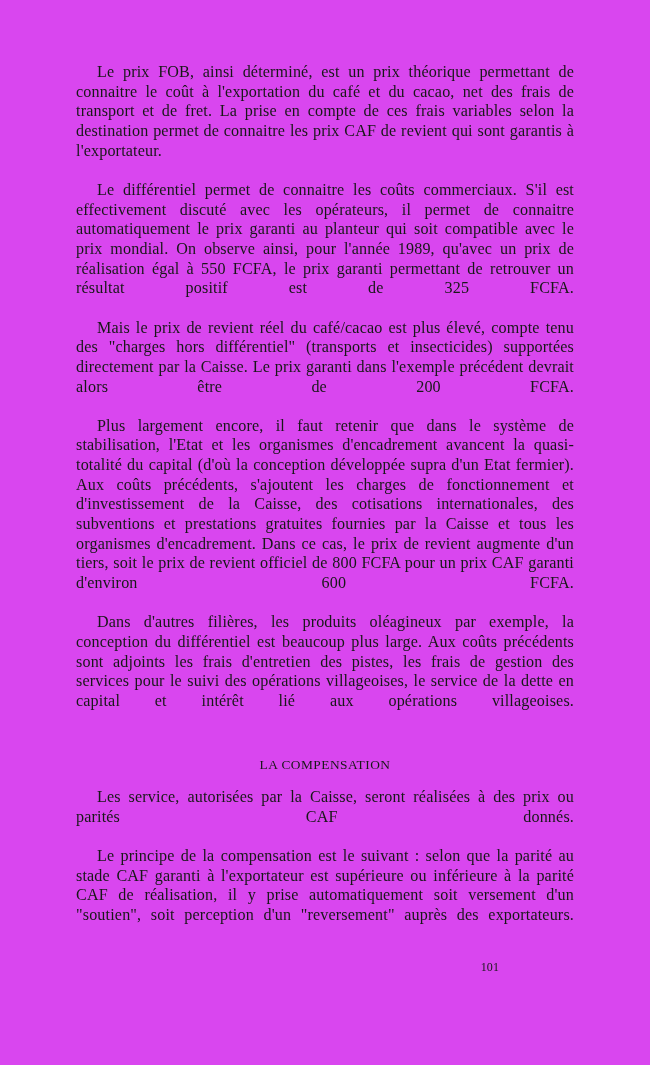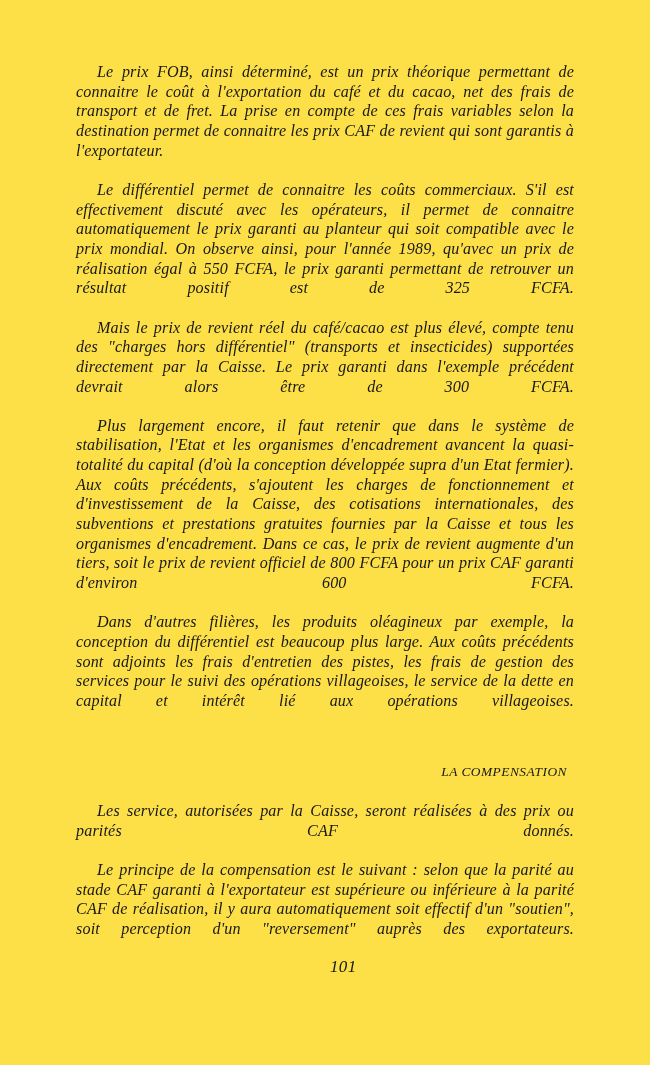--- a/index.html
+++ b/index.html
@@ -16,22 +16,21 @@
     color: #1a1a1a;
     overflow: hidden;
   }
 
   .page {
     position: absolute;
     left: 0;
     top: 0;
     width: 650px;
     height: 1065px;
-    background: #fde047;
-    font-style: italic;
+    background: #d946ef;
   }
 
   .text-column {
     position: absolute;
     left: 76px;
     top: 62px;
     width: 498px;
   }
 
   p.para {
@@ -47,74 +46,75 @@
   }
 
   
   p.para::after {
     content: "";
     display: inline-block;
     width: 100%;
   }
 
   h2.section-heading {
-    margin: 7px;
+    margin: 0;
     padding: 0;
     font-size: 13.4px;
     line-height: 19.65px;
     font-weight: normal;
     letter-spacing: 0.035em;
     text-transform: uppercase;
-    text-align: right;
+    text-align: center;
   }
   .spacer-heading-before { height: 25px; }
   .spacer-heading-after { height: 12px; }
 
   .folio {
     position: absolute;
     left: 0;
     top: 957px;
     width: 650px;
+    text-align: center;
     padding-left: 330px;
     box-sizing: border-box;
-    font-size: 17px;
+    font-size: 12px;
     line-height: 20px;
     letter-spacing: 0.02em;
   }
 
   
   .text-column, .folio {
     filter: contrast(1.02);
   }
 </style>
 </head>
 <body>
 
 <div class="page">
 
   <div class="text-column">
 
     <p class="para">Le prix FOB, ainsi déterminé, est un prix théorique permettant de connaitre le coût à l'exportation du café et du cacao, net des frais de transport et de fret. La prise en compte de ces frais variables selon la destination permet de connaitre les prix CAF de revient qui sont garantis à l'exportateur.</p>
 
     <p class="para">Le différentiel permet de connaitre les coûts commerciaux. S'il est effectivement discuté avec les opérateurs, il permet de connaitre automatiquement le prix garanti au planteur qui soit compatible avec le prix mondial. On observe ainsi, pour l'année 1989, qu'avec un prix de réalisation égal à 550 FCFA, le prix garanti permettant de retrouver un résultat positif est de 325 FCFA.</p>
 
-    <p class="para">Mais le prix de revient réel du café/cacao est plus élevé, compte tenu des "charges hors différentiel" (transports et insecticides) supportées directement par la Caisse. Le prix garanti dans l'exemple précédent devrait alors être de 300 FCFA.</p>
+    <p class="para">Mais le prix de revient réel du café/cacao est plus élevé, compte tenu des "charges hors différentiel" (transports et insecticides) supportées directement par la Caisse. Le prix garanti dans l'exemple précédent devrait alors être de 200 FCFA.</p>
 
     <p class="para">Plus largement encore, il faut retenir que dans le système de stabilisation, l'Etat et les organismes d'encadrement avancent la quasi-totalité du capital (d'où la conception développée supra d'un Etat fermier). Aux coûts précédents, s'ajoutent les charges de fonctionnement et d'investissement de la Caisse, des cotisations internationales, des subventions et prestations gratuites fournies par la Caisse et tous les organismes d'encadrement. Dans ce cas, le prix de revient augmente d'un tiers, soit le prix de revient officiel de 800 FCFA pour un prix CAF garanti d'environ 600 FCFA.</p>
 
     <p class="para">Dans d'autres filières, les produits oléagineux par exemple, la conception du différentiel est beaucoup plus large. Aux coûts précédents sont adjoints les frais d'entretien des pistes, les frais de gestion des services pour le suivi des opérations villageoises, le service de la dette en capital et intérêt lié aux opérations villageoises.</p>
 
     <div class="spacer-heading-before"></div>
 
     <h2 class="section-heading">LA COMPENSATION</h2>
 
     <div class="spacer-heading-after"></div>
 
     <p class="para">Les service, autorisées par la Caisse, seront réalisées à des prix ou parités CAF donnés.</p>
 
-    <p class="para">Le principe de la compensation est le suivant : selon que la parité au stade CAF garanti à l'exportateur est supérieure ou inférieure à la parité CAF de réalisation, il y aura automatiquement soit effectif d'un "soutien", soit perception d'un "reversement" auprès des exportateurs.</p>
+    <p class="para">Le principe de la compensation est le suivant : selon que la parité au stade CAF garanti à l'exportateur est supérieure ou inférieure à la parité CAF de réalisation, il y prise automatiquement soit versement d'un "soutien", soit perception d'un "reversement" auprès des exportateurs.</p>
 
 
   </div>
 
   <div class="folio">101</div>
 
 </div>
 
 </body></html>

